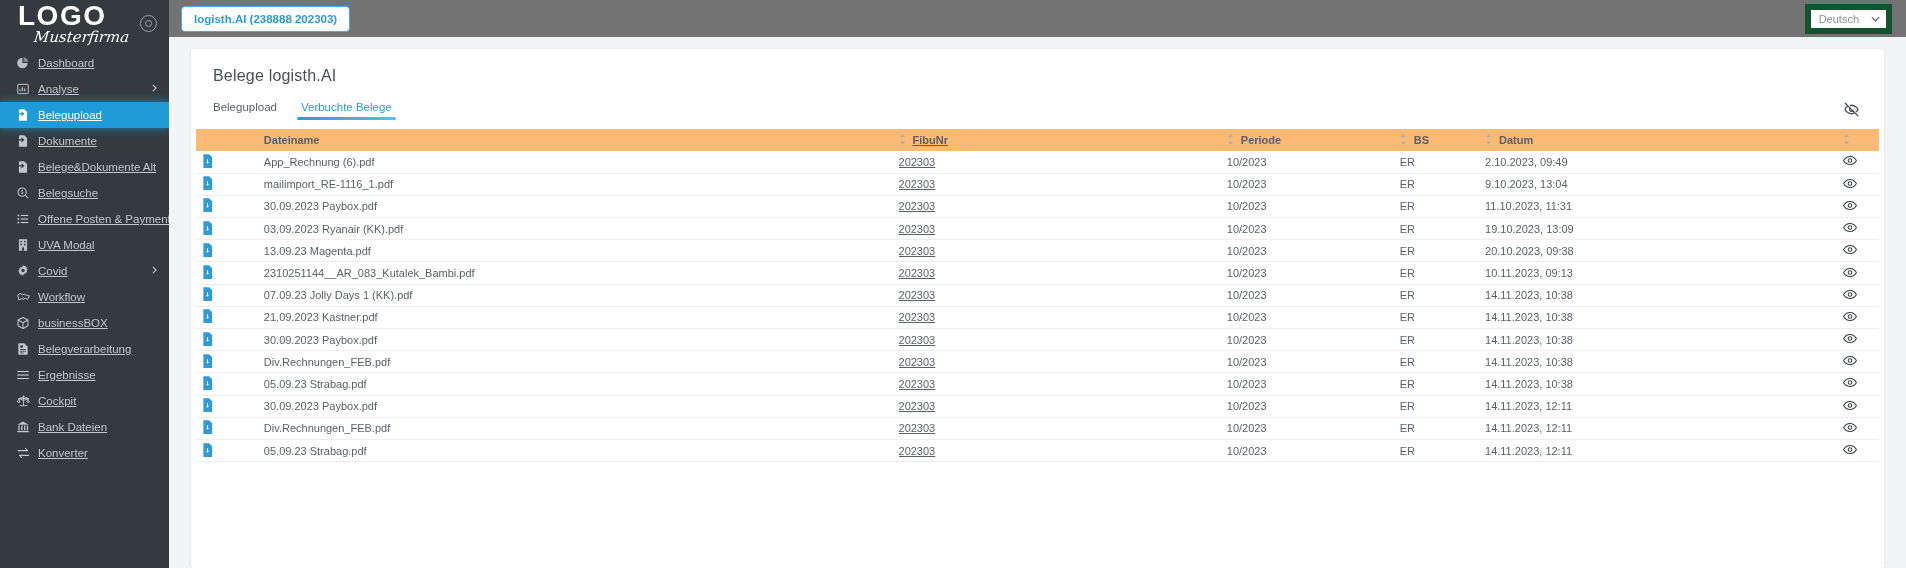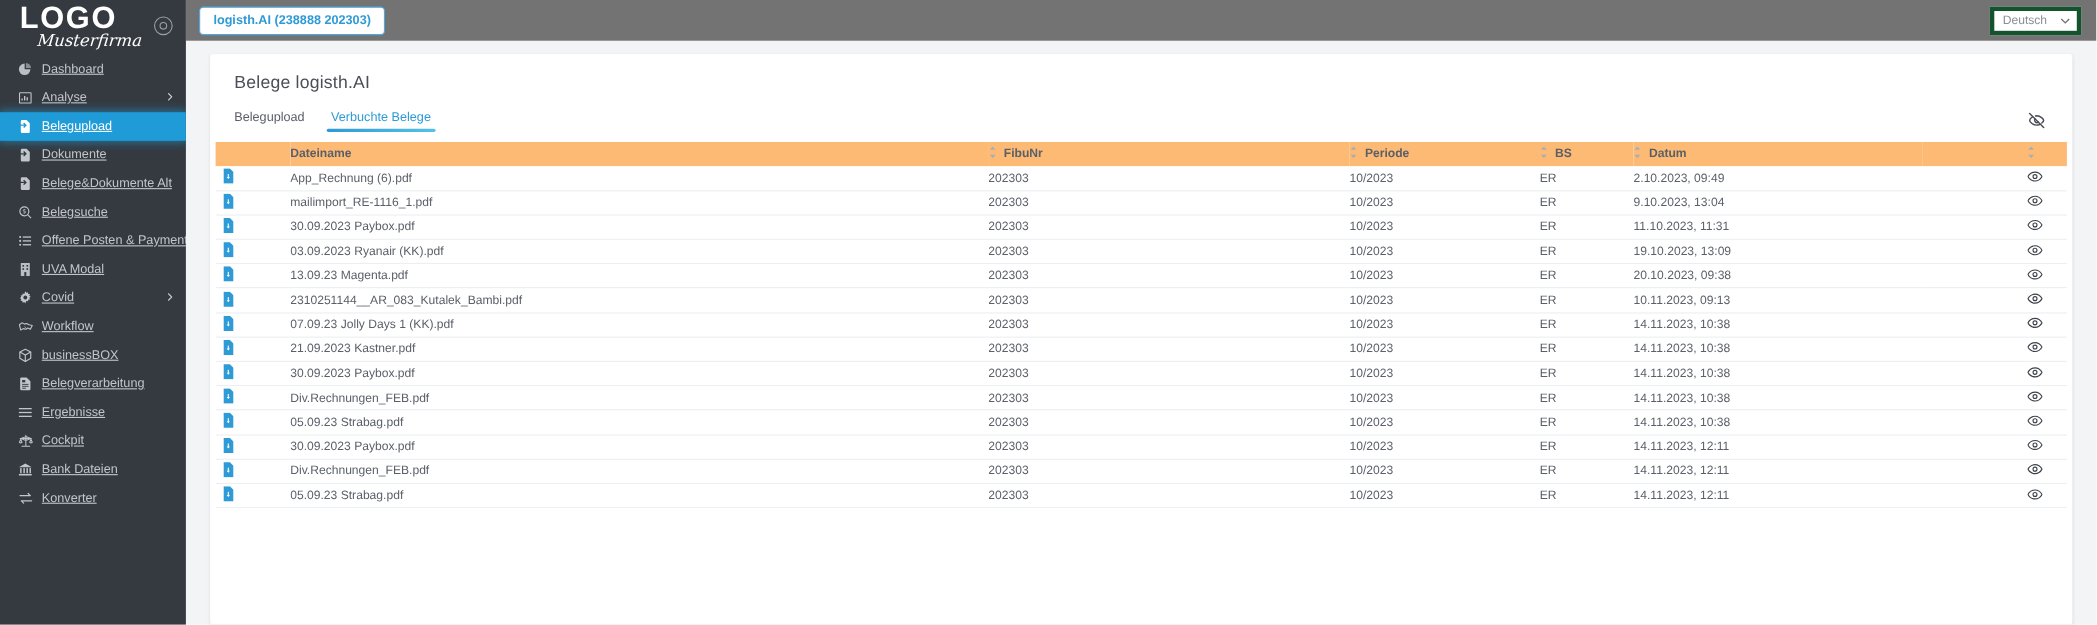--- a/index.html
+++ b/index.html
@@ -117,21 +117,21 @@
     color: #2e9ad6;
     font-size: 11.5px;
     font-weight: bold;
     padding: 6px 12px;
     background: #ffffff;
     cursor: pointer;
     white-space: nowrap;
   }
   .topbar-spacer { flex: 1 1 auto; }
   .lang-select {
-    border: 4px solid #14532d;
+    border: 6px solid #14532d;
     background: #ffffff;
     color: #8a8f94;
     font-size: 11px;
     font-family: "Liberation Sans", sans-serif;
     padding: 3px 6px 3px 8px;
     display: flex;
     align-items: center;
     gap: 12px;
     cursor: pointer;
     min-width: 66px;
@@ -217,21 +217,21 @@
     color: #5a5f68;
     height: 22.2px;
     padding: 0;
     border-bottom: 1px solid #eceef1;
     vertical-align: middle;
     white-space: nowrap;
     overflow: hidden;
   }
   .c-icon  { width: 62px; padding-left: 6px !important; }
   .c-name  { width: 580px; }
-  .c-fibu  { width: 300px; }
+  .c-fibu  { width: 300px; text-decoration: underline; }
   .c-per   { width: 158px; }
   .c-bs    { width: 78px; }
   .c-date  { width: 240px; }
   .c-act   { width: 120px; text-align: right; padding-right: 22px !important; }
   thead .c-act .th-inner { justify-content: flex-end; }
   .pdf-ico { color: #2e9ad6; display: inline-block; }
   .eye-ico { color: #3c4149; cursor: pointer; display: inline-block; }
 </style>
 </head>
 <body>

